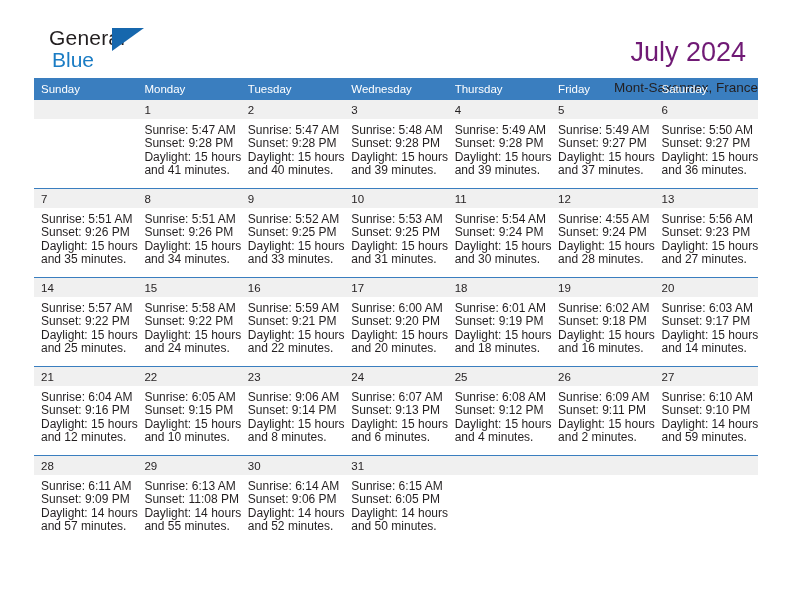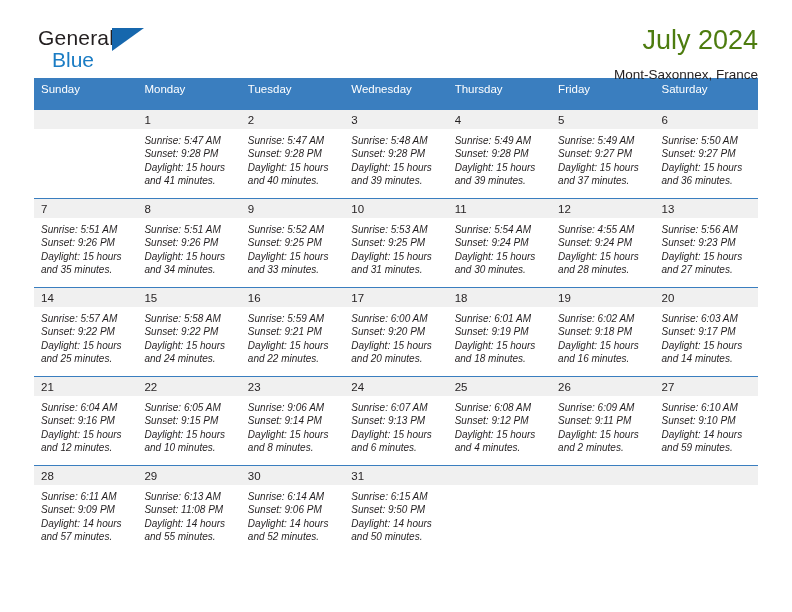--- a/index.html
+++ b/index.html
@@ -31,21 +31,21 @@
     height: 68px;
     box-sizing: border-box;
   }
   .brand {
     position: relative;
     width: 120px;
     height: 52px;
   }
   .brand-general {
     position: absolute;
-    left: 4px;
+    left: 15px;
     top: 0;
     font-size: 21px;
     letter-spacing: 0.2px;
     color: #231f20;
     font-family: "Liberation Sans", sans-serif;
   }
   .brand-blue {
     position: absolute;
     left: 18px;
     top: 22px;
@@ -61,45 +61,45 @@
     height: 0;
     border-left: 32px solid #1667ad;
     border-bottom: 23px solid transparent;
   }
 
   .title-block {
     text-align: right;
   }
   .cal-title {
     font-size: 27px;
-    color: #4d7c0f;
+    color: #701a75;
     line-height: 1.1;
     font-weight: normal;
-    margin: 0;
+    margin: 12px;
   }
   .cal-subtitle {
     font-size: 13.5px;
     color: #231f20;
     margin-top: 11px;
   }
 
   
   .calendar {
     margin-top: 10px;
     width: 724px;
     border-collapse: collapse;
     table-layout: fixed;
   }
   .calendar th {
     background: #3a7ebf;
     color: #ffffff;
     font-size: 11.5px;
     font-weight: normal;
     text-align: left;
-    padding: 5px 0 15px 7px;
+    padding: 5px 0 5px 7px;
     height: 20px;
     box-sizing: border-box;
   }
   .calendar td {
     vertical-align: top;
     padding: 0;
     width: 103.43px;
     border-top: 1px solid #3a7ebf;
   }
   .calendar tr.week-row:first-child td {
@@ -113,24 +113,23 @@
   .daynum {
     background: #f0f0f0;
     font-size: 11.5px;
     color: #231f20;
     padding: 4px 0 4px 7px;
     height: 19px;
     box-sizing: border-box;
   }
   .details {
     padding: 5px 6px 0 7px;
-    font-size: 10px;
+    font-size: 12px;
     line-height: 13.4px;
     color: #231f20;
-    font-style: italic;
   }
   .details div {
     white-space: nowrap;
   }
 </style>
 </head>
 <body>
 
 <div class="page">
 
@@ -504,21 +503,21 @@
                 <div>Daylight: 14 hours</div>
                 <div>and 52 minutes.</div>
               </div>
             </div>
           </td>
           <td>
             <div class="cell-inner">
               <div class="daynum">31</div>
               <div class="details">
                 <div>Sunrise: 6:15 AM</div>
-                <div>Sunset: 9:50 PM</div>
+                <div>Sunset: 6:05 PM</div>
                 <div>Daylight: 14 hours</div>
                 <div>and 50 minutes.</div>
               </div>
             </div>
           </td>
           <td>
             <div class="cell-inner">
               <div class="daynum"></div>
             </div>
           </td>

